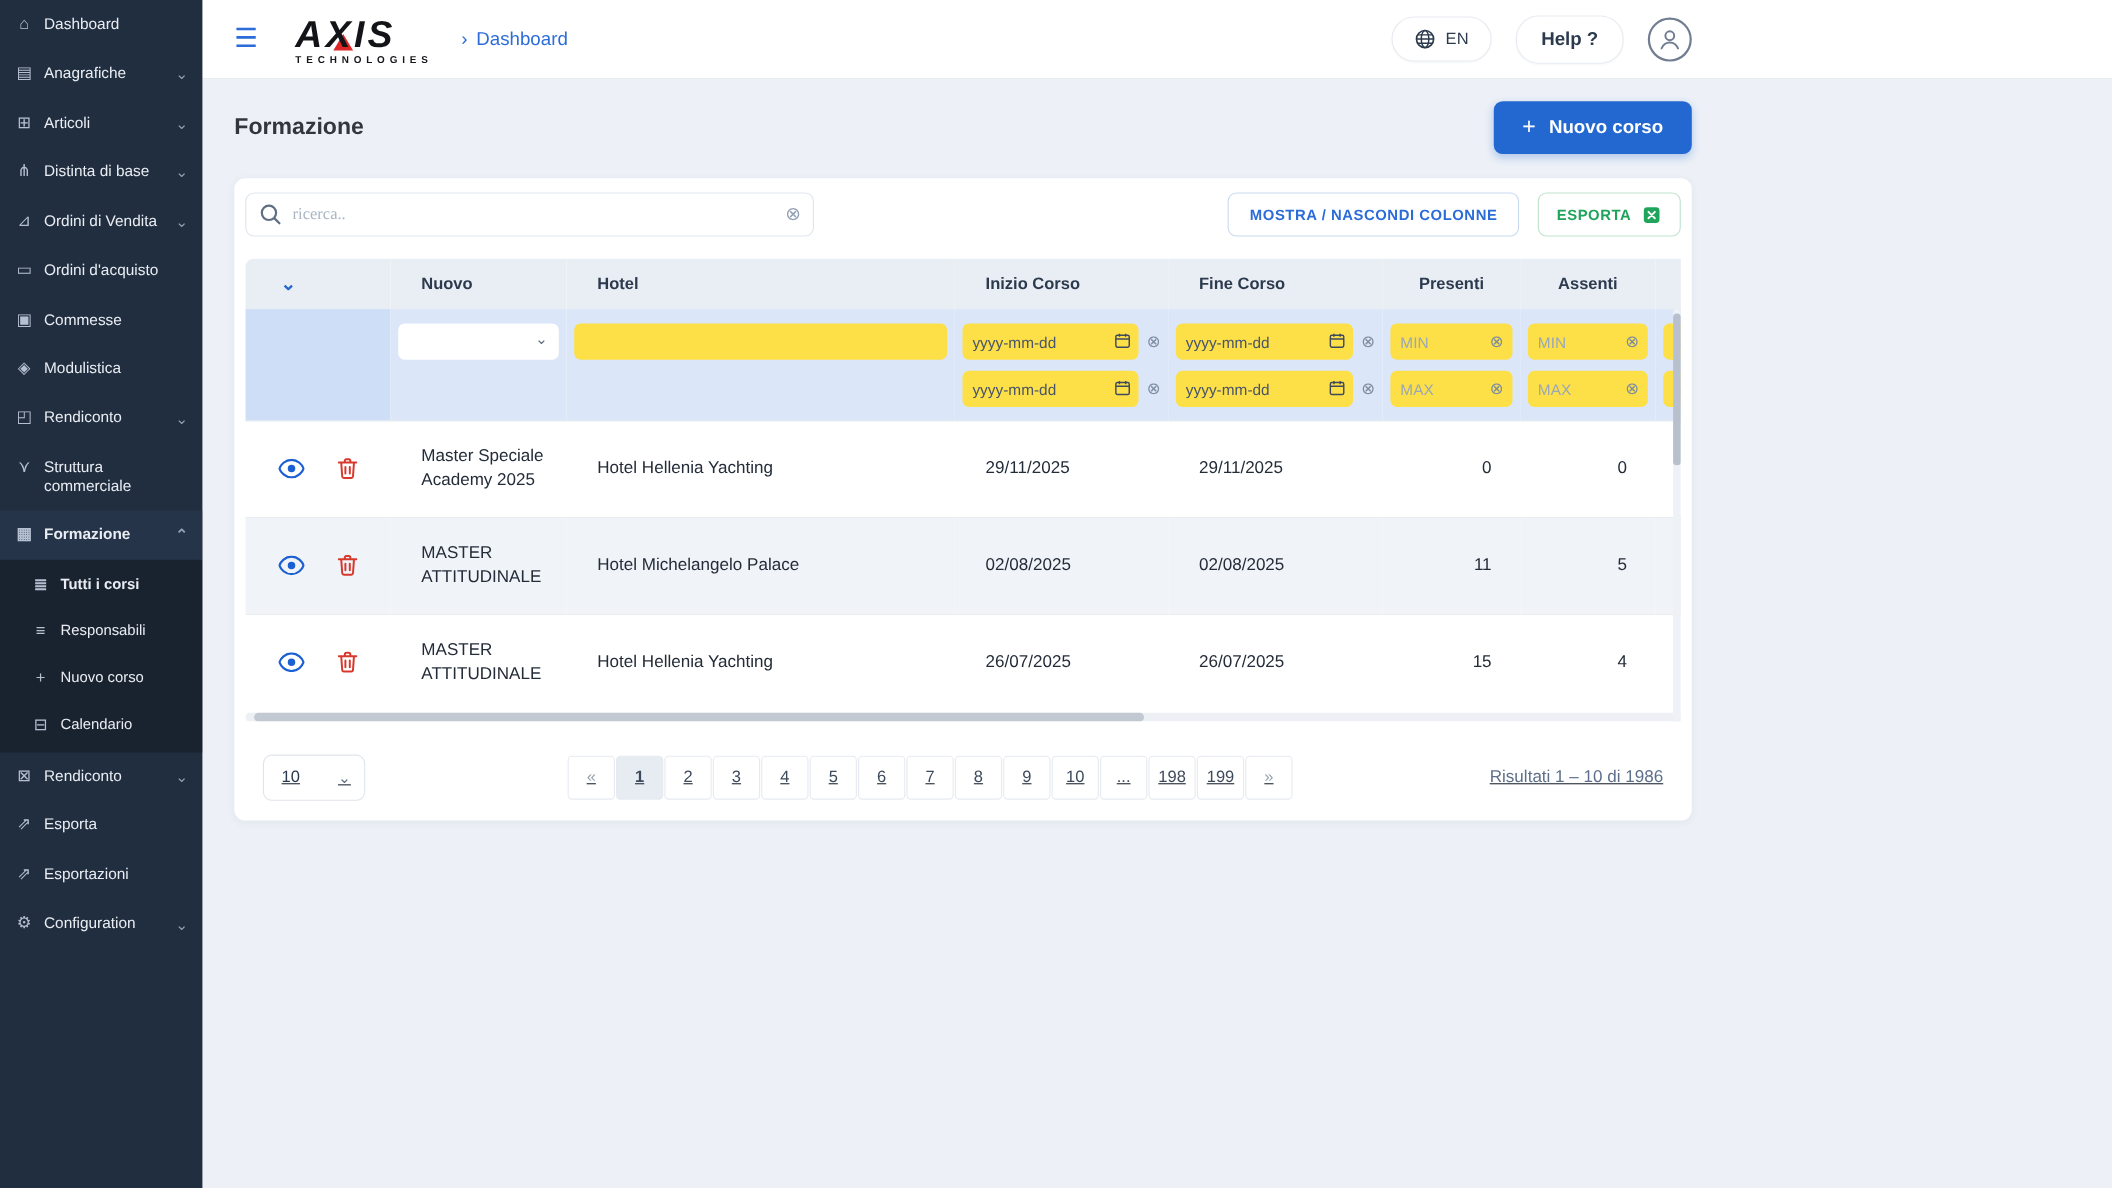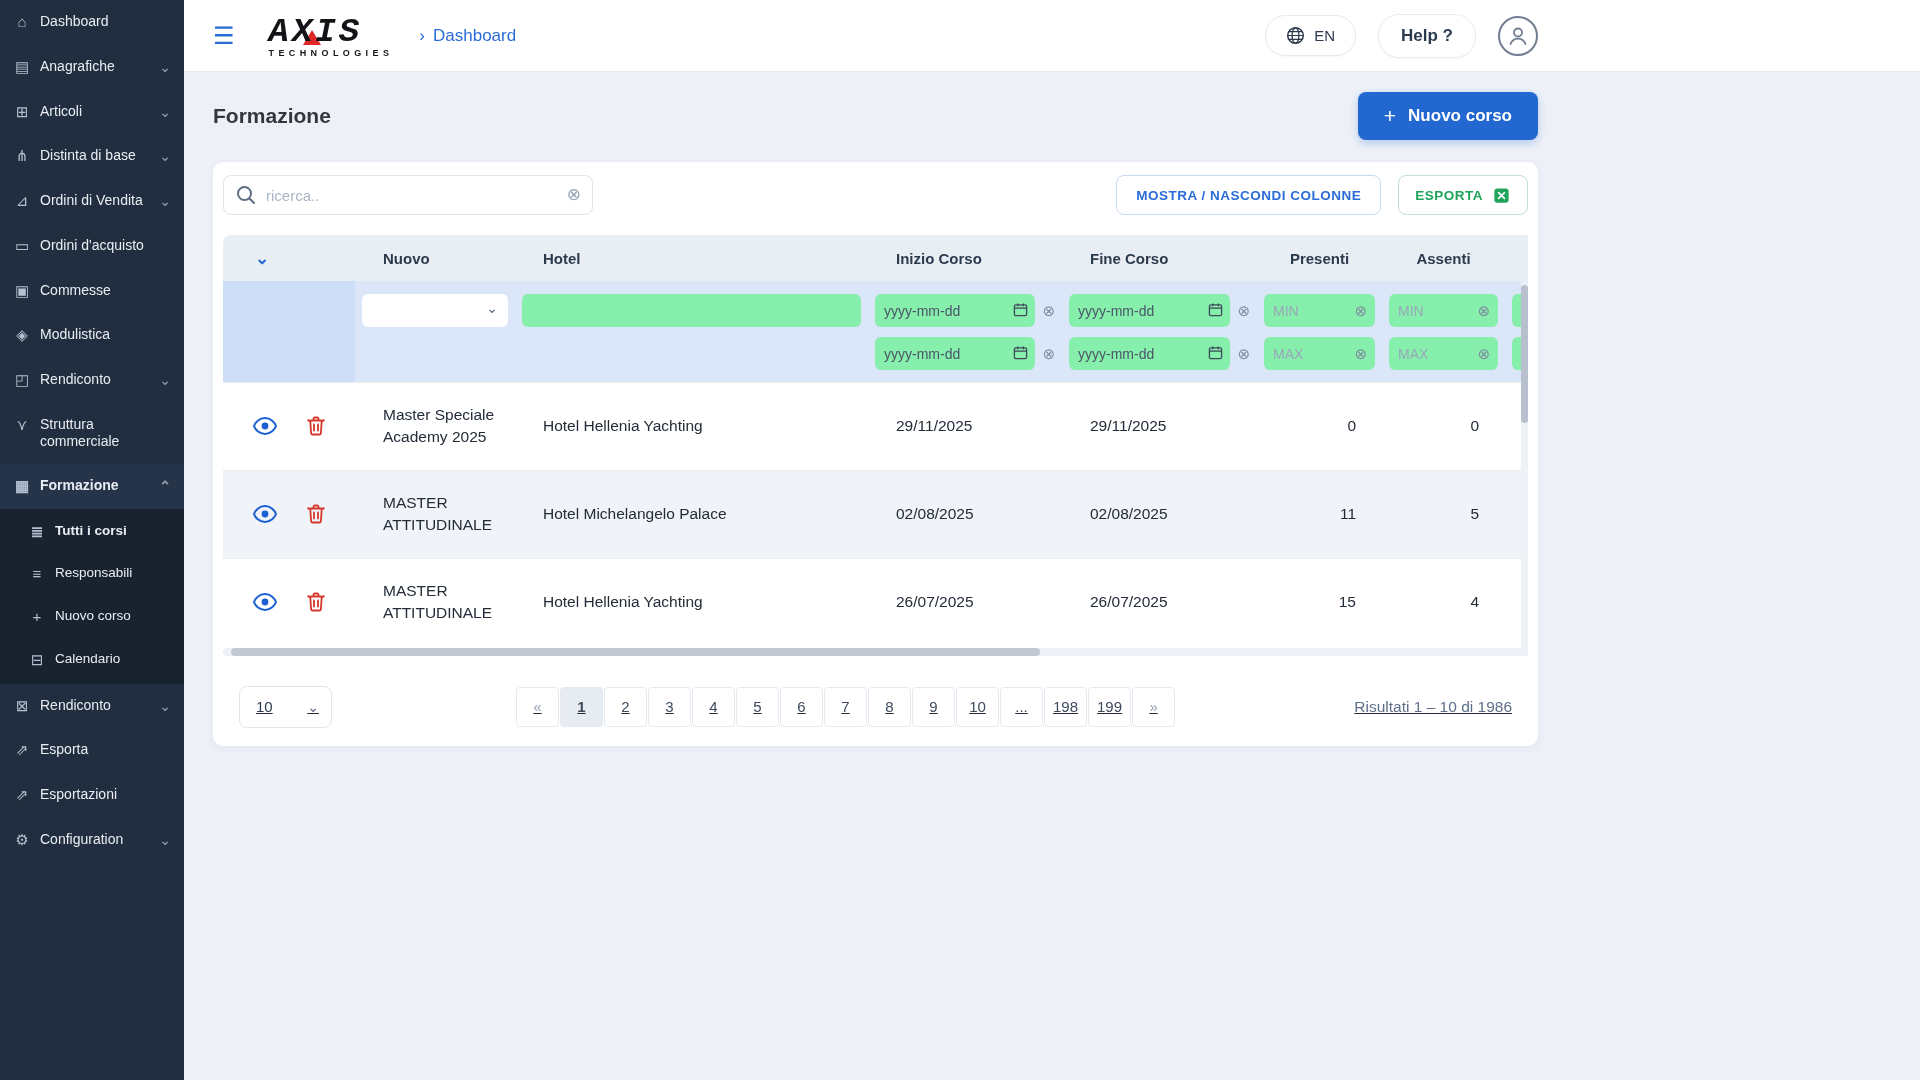--- a/index.html
+++ b/index.html
@@ -24,21 +24,21 @@
   .i-resp::before{content:"≡"} .i-plus::before{content:"+"} .i-cal::before{content:"⊟"}
   .i-report::before{content:"⊠"} .i-export::before{content:"⇗"} .i-gear::before{content:"⚙"}
   .chev-down::before{content:"⌄"} .chev-up::before{content:"⌃"}
 
   
   .topbar { position:absolute; left:184px; right:0; top:0; height:72px; background:#fff; border-bottom:1px solid #e4e9f0; z-index:5; }
   .topbar-inner { display:flex; align-items:center; height:100%; padding:0 382px 0 29px; gap:22px; }
   .hamburger { color:#2b6cd9; font-size:24px; cursor:pointer; line-height:1; }
   .hamburger::before{content:"☰";}
   .logo { position:relative; margin-left:12px; }
-  .logo-top { position:relative;font-family:Liberation Mono, monospace; }
+  .logo-top { position:relative; }
   .logo-main { font-size:34px; font-weight:900; font-style:italic; letter-spacing:3px; color:#131417; position:relative; z-index:2; }
   .logo-tri { position:absolute; left:34px; bottom:6px; width:0; height:0; border-left:9px solid transparent; border-right:9px solid transparent; border-bottom:15px solid #e02727; z-index:1; }
   .logo-sub { font-size:9px; font-weight:bold; letter-spacing:4.4px; color:#15161a; margin-top:-3px; }
   .breadcrumb { display:flex; align-items:center; gap:8px; color:#2b6cd9; font-size:17px; margin-left:4px; cursor:pointer; }
   .topbar-right { margin-left:auto; display:flex; align-items:center; gap:22px; }
   .pill { display:flex; align-items:center; gap:9px; height:41px; padding:0 20px; background:#fff; border:1px solid #e7ebf1; border-radius:21px; font-family:inherit; font-size:15px; color:#2c3a4e; cursor:pointer; box-shadow:0 1px 2px rgba(25,40,70,.04); }
   .pill.help { font-size:17px; font-weight:bold; padding:0 22px; height:44px; }
   .avatar { width:40px; height:40px; border-radius:50%; border:2px solid #717d90; display:flex; align-items:center; justify-content:center; cursor:pointer; background:#fff; }
 
   
@@ -46,21 +46,21 @@
   .title-row { display:flex; align-items:center; justify-content:space-between; width:1325px; margin-bottom:22px; }
   .page-title { font-size:21px; font-weight:bold; color:#32373d; }
   .btn-new { display:flex; align-items:center; gap:12px; height:48px; padding:0 26px; background:#2368d1; color:#fff; border:none; border-radius:8px; font-family:inherit; font-size:17px; font-weight:bold; cursor:pointer; box-shadow:0 3px 8px rgba(35,104,209,.3); }
   .btn-new .plus { font-size:21px; font-weight:normal; }
   .btn-new .plus::before{content:"+";}
 
   .card { width:1325px; background:#fff; border-radius:10px; box-shadow:0 2px 8px rgba(30,45,70,.06); padding:13px 10px 18px; }
 
   
   .tool-row { display:flex; align-items:center; margin-bottom:20px; }
-  .search-wrap { position:relative; width:370px; }
+  .search-wrap { position:relative; width:517px;font-family:Liberation Serif, serif; }
   .search-input { width:100%; height:40px; border:1px solid #dfe5ed; border-radius:8px; padding:0 38px 0 42px; font-family:inherit; font-size:15px; color:#3a4556; background:#fff; }
   .search-input::placeholder { color:#aab6c6; }
   .search-ico { position:absolute; left:12px; top:9px; }
   .search-clear { position:absolute; right:12px; top:9px; color:#93a1b4; font-size:17px; cursor:pointer; }
   .search-clear::before{content:"⊗";}
   .tool-btns { margin-left:auto; display:flex; gap:17px; }
   .btn-cols { height:40px; padding:0 19px; background:#fff; border:1px solid #c9d9f1; border-radius:8px; color:#2b6cd9; font-family:inherit; font-size:13.5px; font-weight:bold; letter-spacing:.5px; cursor:pointer; }
   .btn-export { display:flex; align-items:center; gap:9px; height:40px; padding:0 16px; background:#fff; border:1px solid #bfe2ce; border-radius:8px; color:#1ea45b; font-family:inherit; font-size:13.5px; font-weight:bold; letter-spacing:.5px; cursor:pointer; }
 
   
@@ -68,21 +68,21 @@
   .grid { border-collapse:collapse; table-layout:fixed; width:1342px; }
   .grid thead th { background:#e9edf4; height:46px; font-size:15px; font-weight:bold; color:#2c3a4e; text-align:left; padding:0 0 0 28px; }
   .grid thead th.h-first { border-radius:8px 0 0 0; padding-left:32px; }
   .grid thead th.h-center { text-align:center; padding:0; }
   .h-chev { color:#2368d1; font-size:17px; font-weight:bold; cursor:pointer; }
   .filter-row td { background:#dbe6f8; vertical-align:top; padding:13px 7px 12px; height:98px; }
   .filter-row td.f-first { background:#cddef6; }
   .f-stack { display:flex; flex-direction:column; gap:10px; }
   .f-select { position:relative; height:33px; background:#fff; border-radius:6px; cursor:pointer; }
   .f-select .f-chev { position:absolute; right:10px; top:6px; color:#5c6a7d; font-size:14px; }
-  .f-input { height:33px; width:100%; border:none; border-radius:6px; background:#86efac; font-family:inherit; font-size:14px; color:#3f4b5c; padding:0 9px; }
+  .f-input { height:33px; width:100%; border:none; border-radius:6px; background:#fde047; font-family:inherit; font-size:14px; color:#3f4b5c; padding:0 9px; }
   .f-input::placeholder { color:#9aa7b8; }
   .f-date-row { display:flex; align-items:center; gap:7px; }
   .f-datewrap { position:relative; flex:1; }
   .f-datewrap .f-date { padding-right:28px; }
   .f-date::placeholder { color:#4a5568; }
   .cal-ico { position:absolute; right:7px; top:8px; cursor:pointer; line-height:0; }
   .dot-clear { color:#7d8ca0; font-size:15px; cursor:pointer; flex:none; line-height:1; }
   .dot-clear::before{content:"⊗";}
   .f-mmwrap { position:relative; }
   .f-mmwrap .dot-clear { position:absolute; right:8px; top:9px; }

